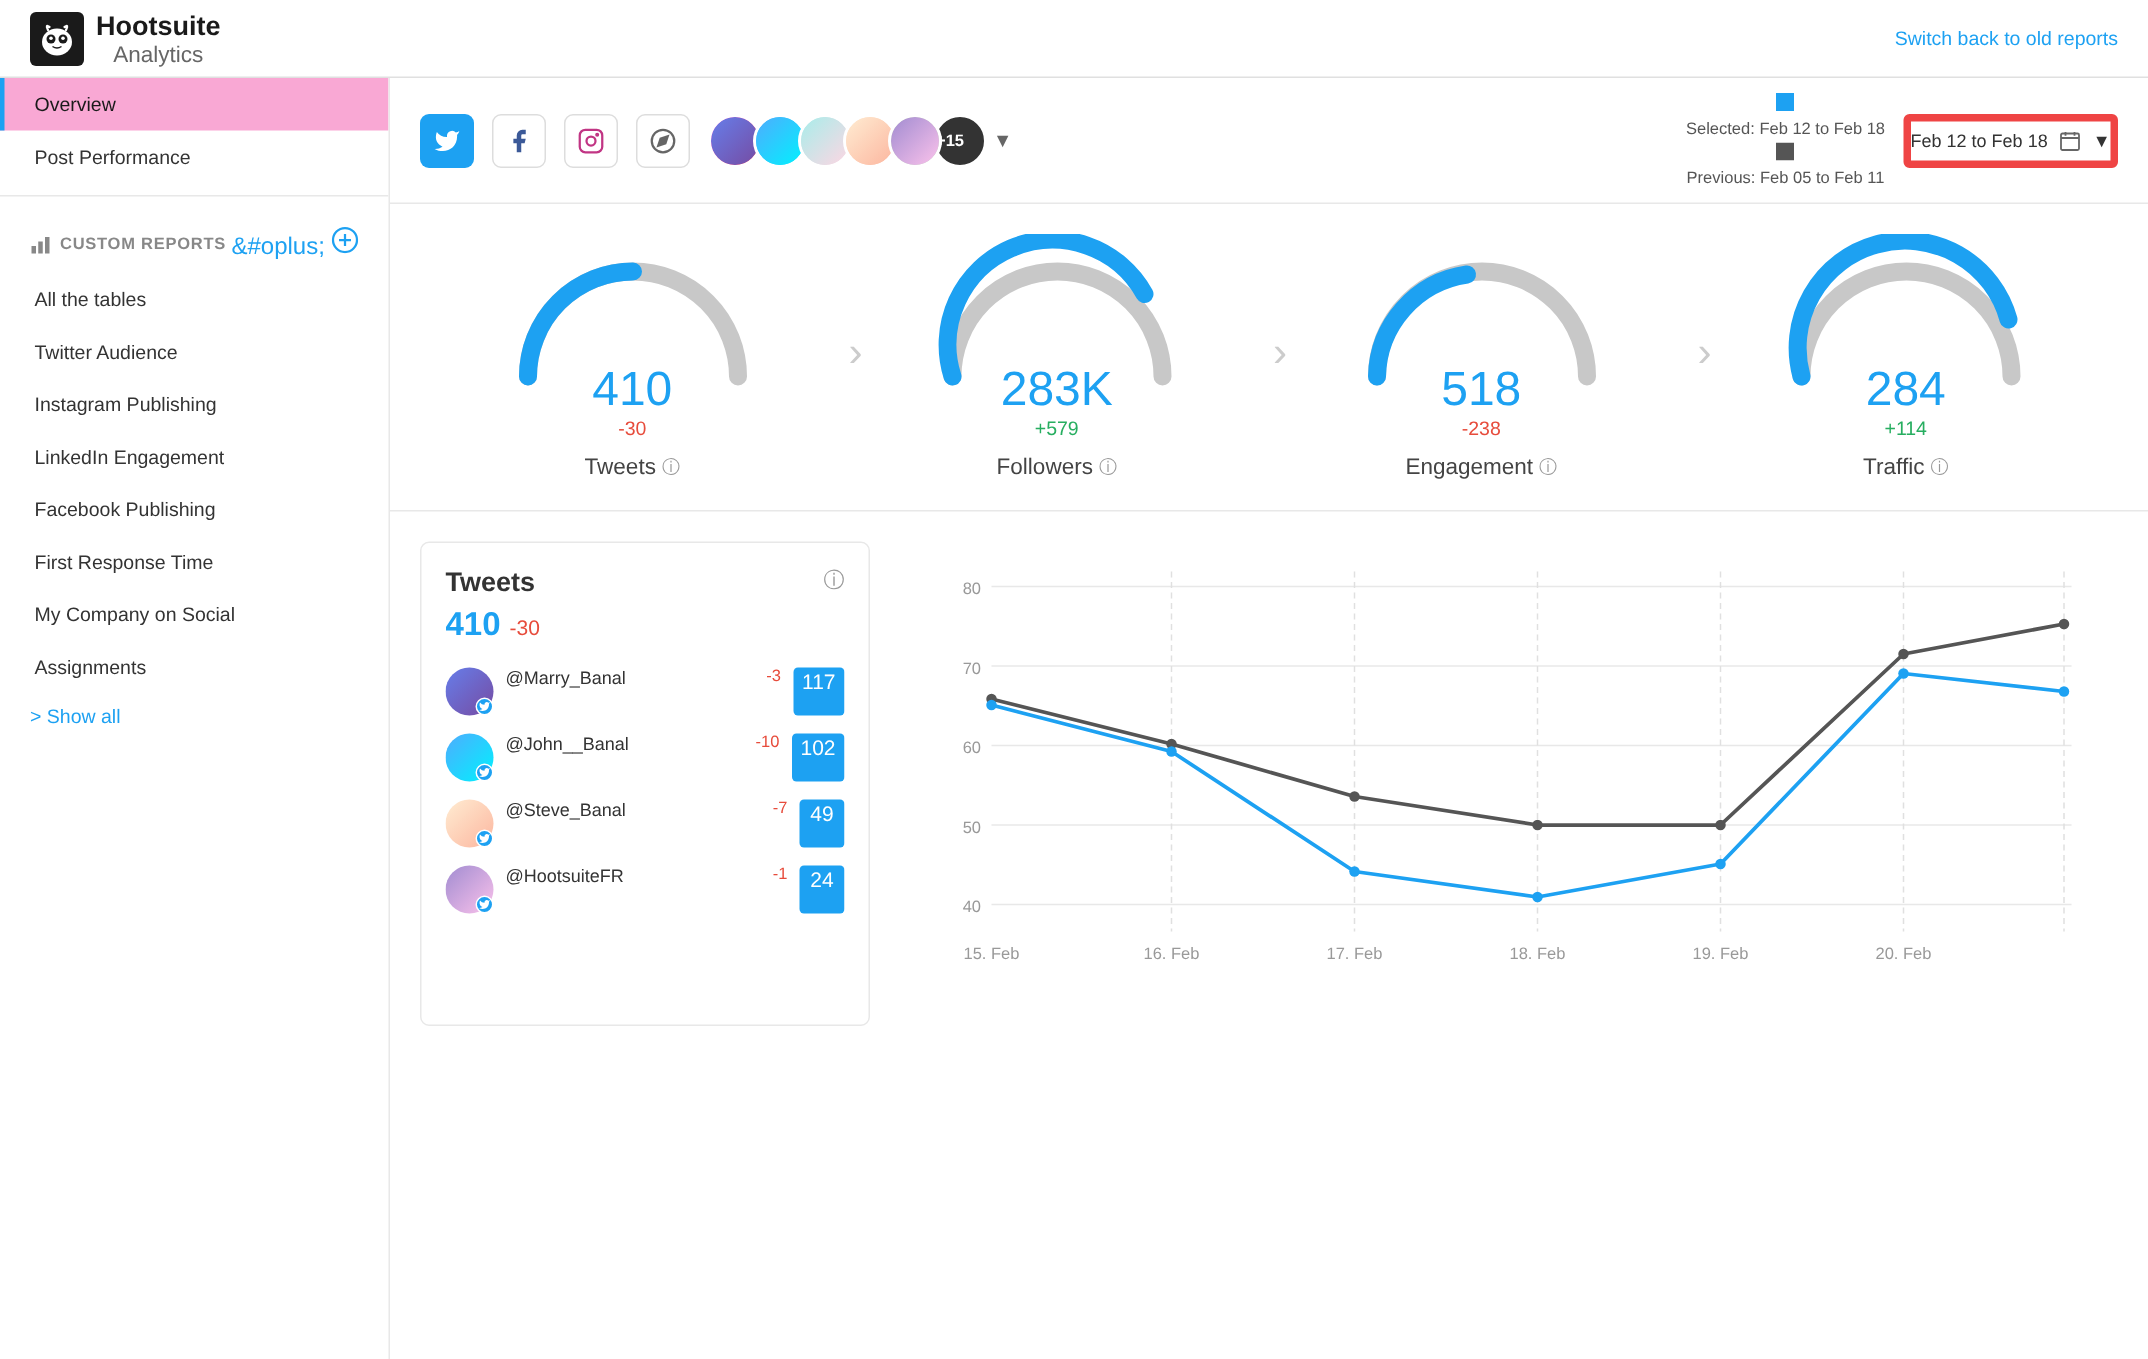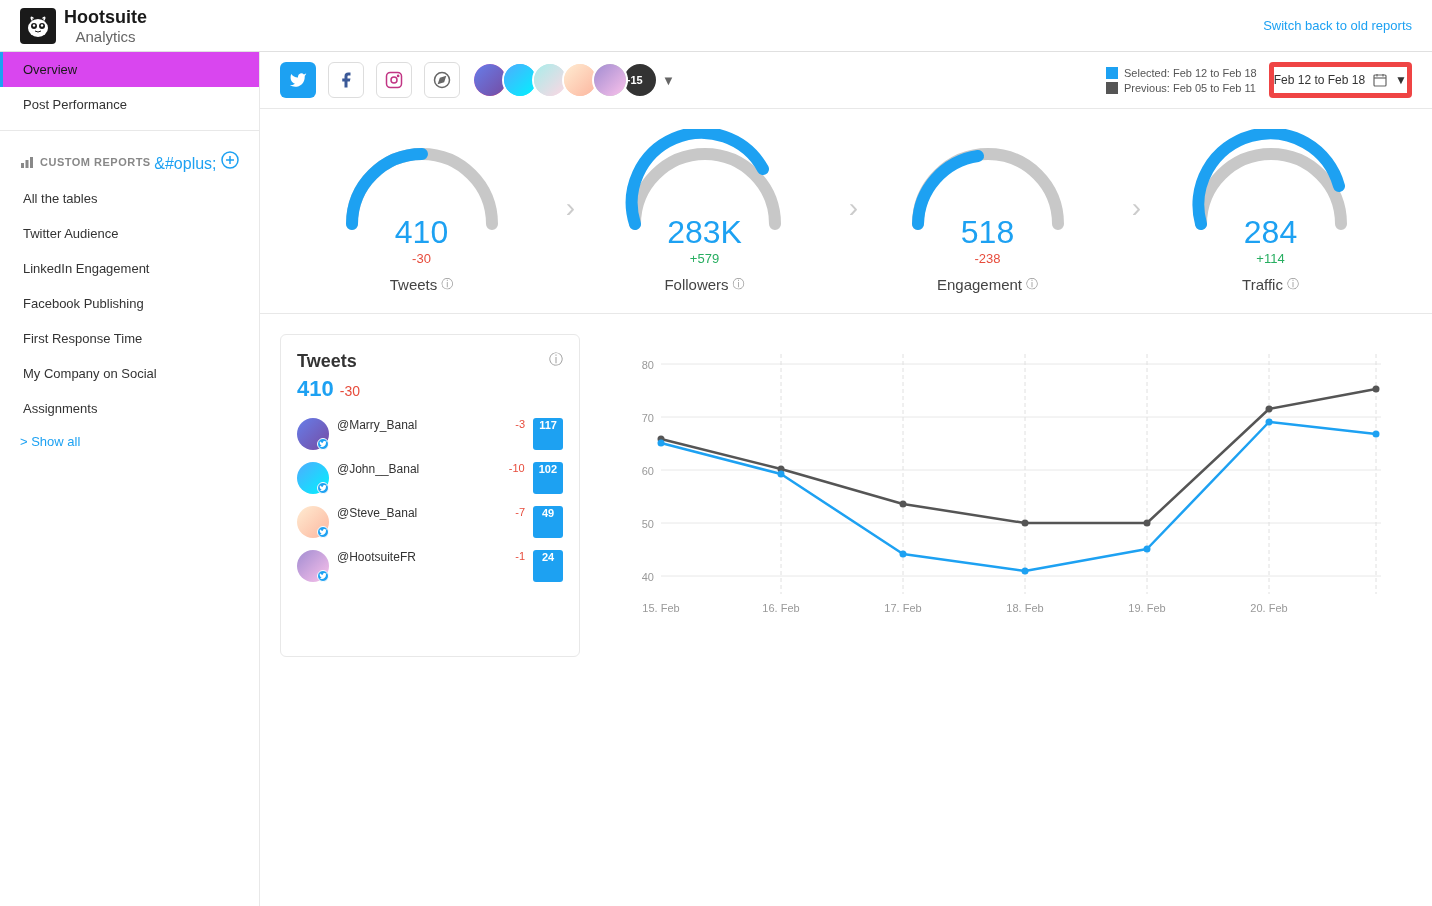--- a/index.html
+++ b/index.html
@@ -31,21 +31,21 @@
       padding: 16px 20px 12px 20px;
     }
     .sidebar-title { font-size: 20px; font-weight: 600; color: #1a1a1a; }
     .sidebar-collapse { color: #999; cursor: pointer; font-size: 16px; }
 
     .sidebar-nav-item {
       padding: 10px 20px; cursor: pointer; font-size: 13px; color: #333;
       border-left: 3px solid transparent;
     }
     .sidebar-nav-item.active {
-      background: #d946ef; border-left: 3px solid #1da1f2; color: #1a1a1a; font-weight: 500;
+      background: #f9a8d4; border-left: 3px solid #1da1f2; color: #1a1a1a; font-weight: 500;
     }
 
     .sidebar-divider { border: none; border-top: 1px solid #e8e8e8; margin: 8px 0; }
 
     .custom-reports-header {
       display: flex; align-items: center; justify-content: space-between;
       padding: 12px 20px 8px 20px;
     }
     .custom-reports-label {
       display: flex; align-items: center; gap: 6px;
@@ -83,21 +83,21 @@
     .avatar:first-child { margin-left: 0; }
     .avatar-more {
       width: 36px; height: 36px; border-radius: 50%; background: #333; color: white;
       display: flex; align-items: center; font-size: 11px;
       font-weight: 600; margin-left: -6px; border: 2px solid white; cursor: pointer;
     }
     .dropdown-chevron { color: #666; cursor: pointer; margin-left: 4px; }
 
     
     .date-legend { display: flex; flex-direction: column; gap: 3px; margin-left: auto; }
-    .legend-item { display: flex; align-items: center; gap: 6px; font-size: 11px; color: #555; }
+    .legend-item { display: flex; align-items: center; gap: 6px; font-size: 11px; color: #555; flex-direction: column; }
     .legend-dot { width: 12px; height: 12px; }
 
     
     .date-picker {
       display: flex; align-items: center; gap: 8px;
       border: 5px solid #ef4444; border-radius: 4px; padding: 6px 0;
       font-size: 12px; cursor: pointer; color: #333;
     }
 
     
@@ -153,21 +153,21 @@
     .account-avatar-badge {
       position: absolute; bottom: 0; right: 0;
       width: 12px; height: 12px; border-radius: 50%; background: #1da1f2;
       border: 1px solid white; display: flex; align-items: center; justify-content: center;
     }
     .account-name { flex: 1; font-size: 12px; color: #333; }
     .account-change-neg { font-size: 11px; color: #e74c3c; min-width: 22px; text-align: right; }
     .account-change-pos { font-size: 11px; color: #27ae60; min-width: 22px; text-align: right; }
     .account-count {
       background: #1da1f2; color: white; border-radius: 3px;
-      padding: 1px 6px; font-size: 11px; font-weight: 700; min-width: 30px; text-align: center;
+      padding: 1px 6px; font-size: 14px; font-weight: 400; min-width: 30px; text-align: center;
     }
 
     
     .chart-area { flex: 1; min-height: 300px; }
     .chart-svg { width: 100%; height: 320px; }
 
     
     .av1 { background: linear-gradient(135deg, #f093fb, #f5576c); }
     .av2 { background: linear-gradient(135deg, #4facfe, #00f2fe); }
     .av3 { background: linear-gradient(135deg, #a8edea, #fed6e3); }
@@ -220,20 +220,21 @@
         <svg width="18" height="18" viewBox="0 0 18 18">
           <circle cx="9" cy="9" r="8" stroke="#1da1f2" stroke-width="1.5" fill="none"></circle>
           <line x1="9" y1="5" x2="9" y2="13" stroke="#1da1f2" stroke-width="1.5"></line>
           <line x1="5" y1="9" x2="13" y2="9" stroke="#1da1f2" stroke-width="1.5"></line>
         </svg>
       </span>
     </div>
 
     <div class="sidebar-nav-item">All the tables</div>
     <div class="sidebar-nav-item">Twitter Audience</div>
+    <div class="sidebar-nav-item">Instagram Publishing</div>
     <div class="sidebar-nav-item">LinkedIn Engagement</div>
     <div class="sidebar-nav-item">Facebook Publishing</div>
     <div class="sidebar-nav-item">First Response Time</div>
     <div class="sidebar-nav-item">My Company on Social</div>
     <div class="sidebar-nav-item">Assignments</div>
 
     <div class="show-all">&gt; Show all</div>
   </div>
 
   <div class="content-area">

